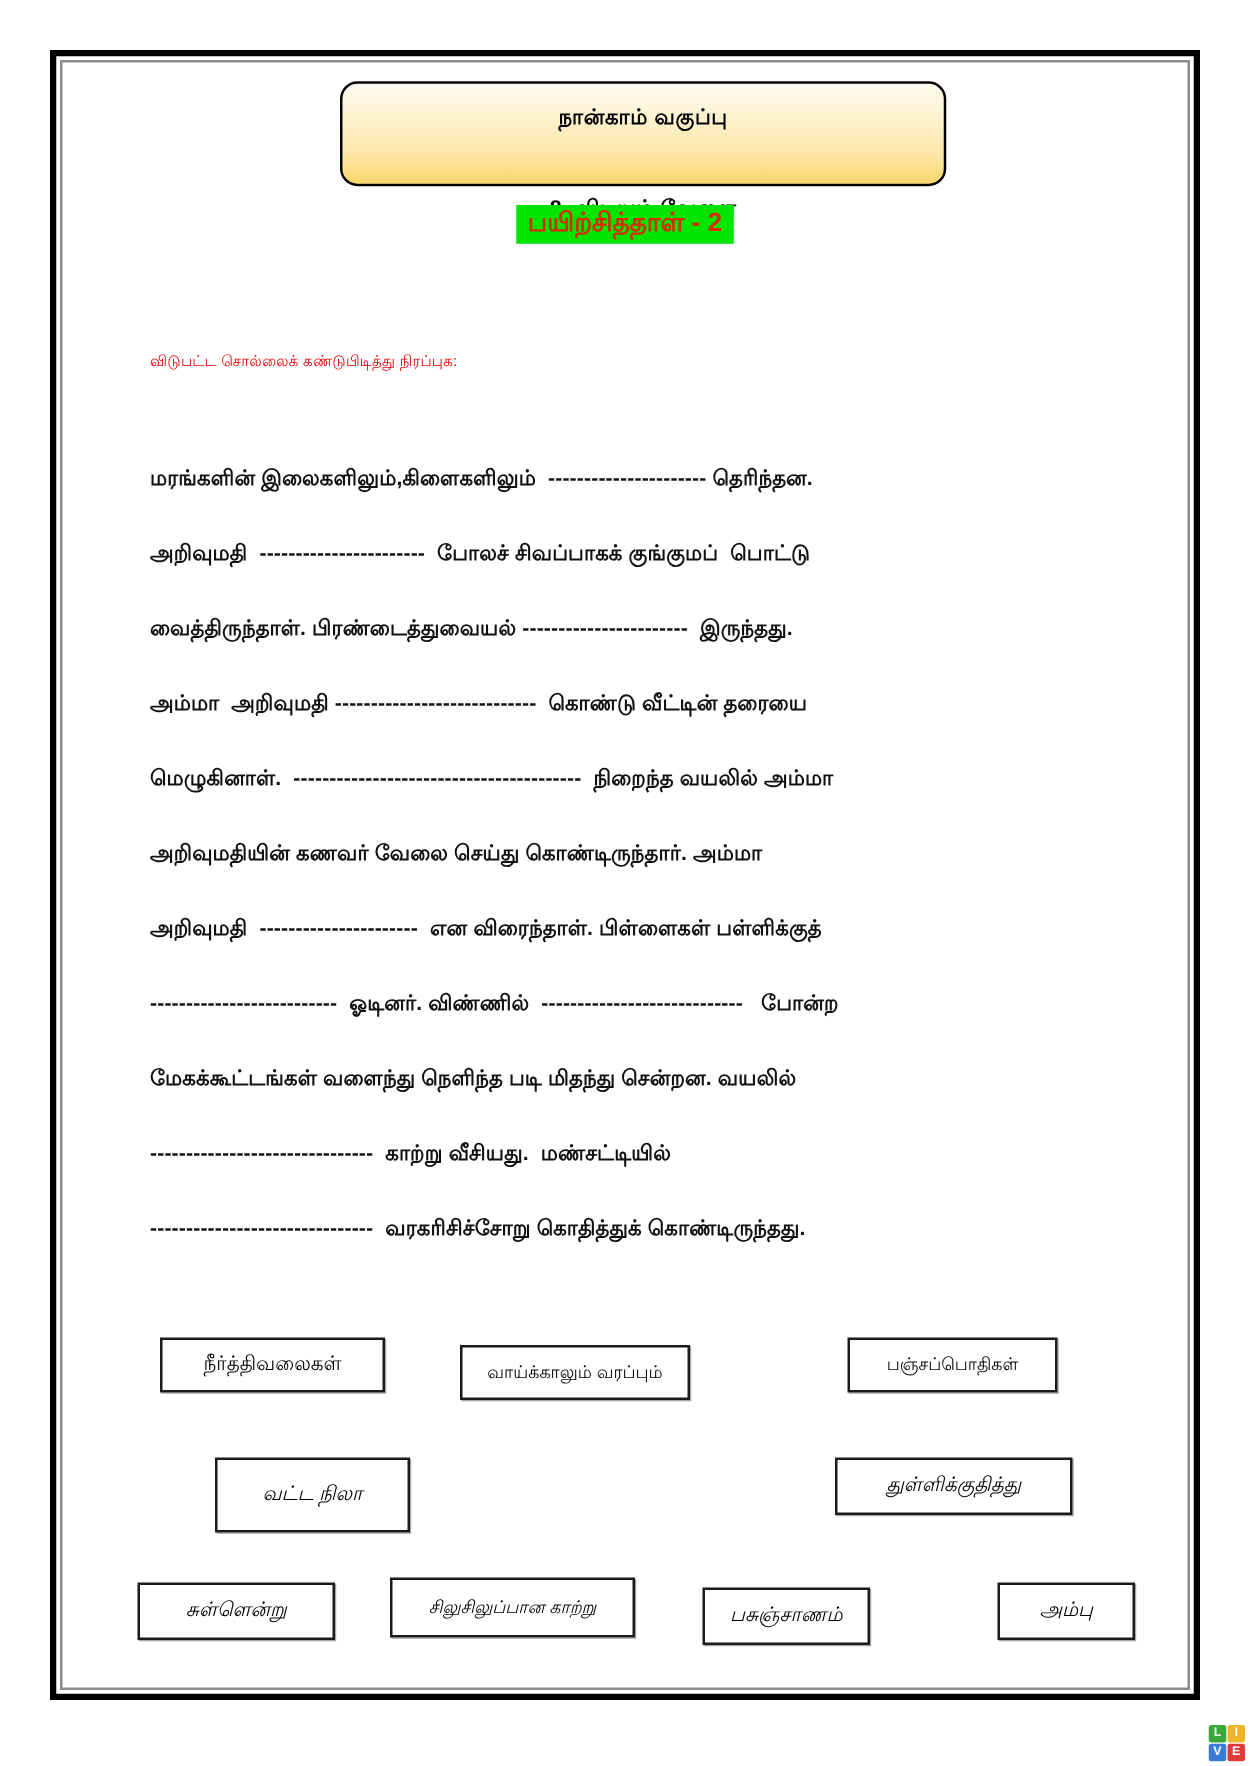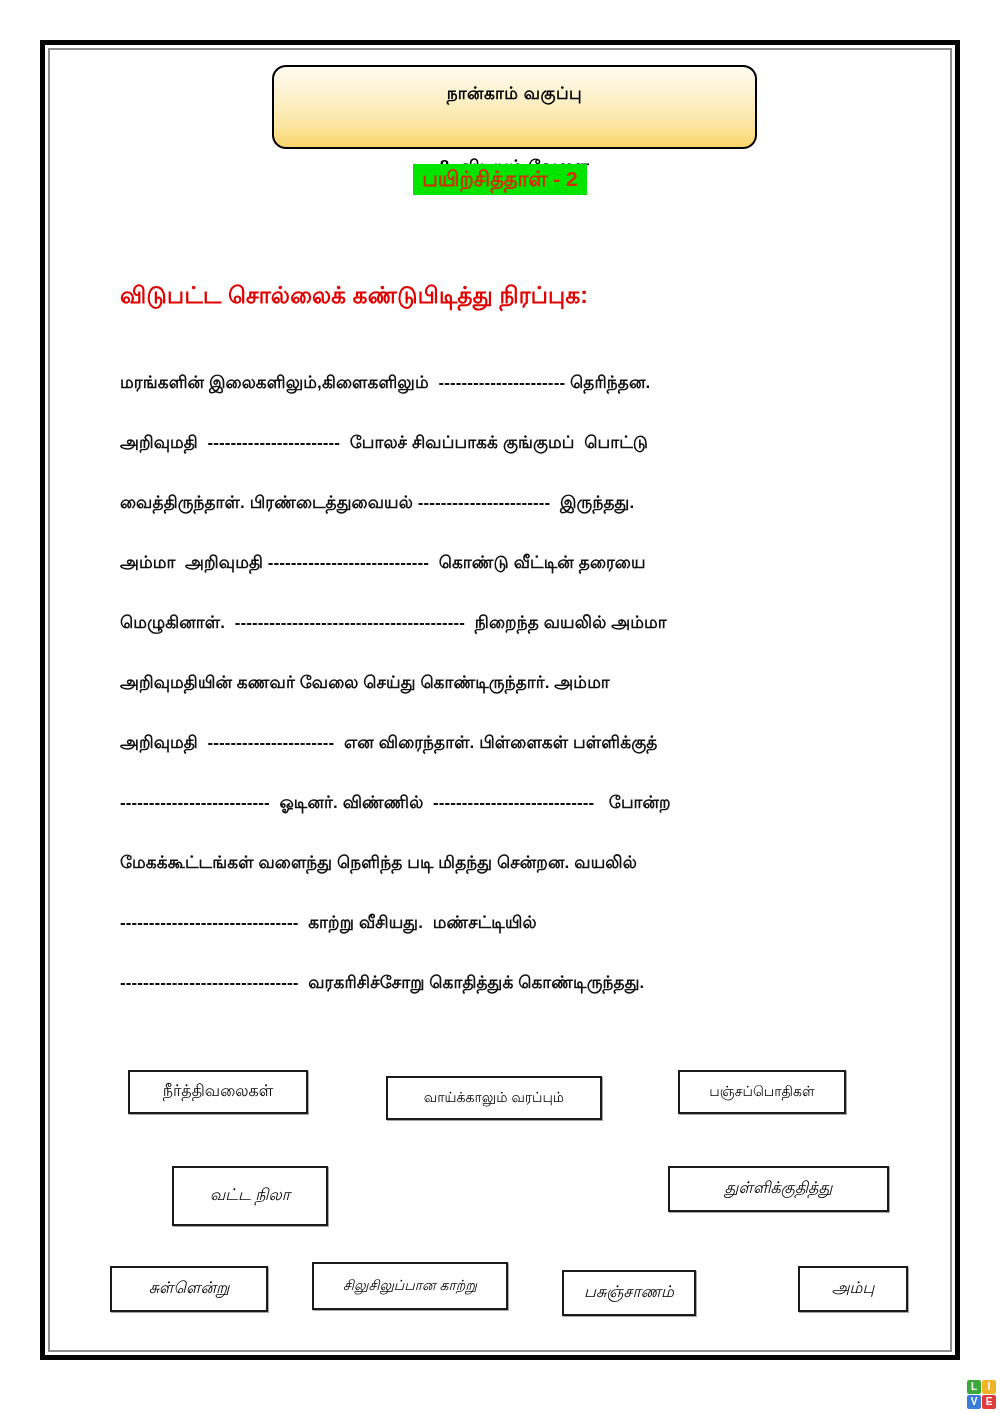--- a/index.html
+++ b/index.html
@@ -107,22 +107,22 @@
   }
   #name-rule { width: 196px; }
   #date-rule { width: 140px; }
   #date-group { margin-left: 178px; }
 
   
   #instruction {
     position: absolute;
     top: 232px;
     left: 70px;
-    font-size: 23px;
-    font-weight: bold;
+    font-size: 12px;
+    font-weight: normal;
     color: #e00000;
     letter-spacing: 0.2px;
   }
 
   
   #body-lines {
     position: absolute;
     top: 303px;
     left: 70px;
     right: 40px;
@@ -161,26 +161,26 @@
     font-size: 16px;
     color: #000000;
     white-space: nowrap;
     box-shadow: 1px 1px 0 rgba(0,0,0,0.35);
   }
   .word-box.italic { font-style: italic; }
   .word-box.small { font-size: 14px; }
 
   
   #wb-0-0 { left: 78px;  top: 12px; width: 180px; height: 44px; }
-  #wb-0-1 { left: 336px; top: 18px; width: 216px; height: 44px; }
+  #wb-0-1 { left: 318px; top: 18px; width: 184px; height: 44px; }
   #wb-0-2 { left: 628px; top: 12px; width: 168px; height: 44px; }
   
   #wb-1-0 { left: 122px; top: 8px;  width: 156px; height: 60px; }
   #wb-1-1 { left: 330px; top: 12px; width: 204px; height: 42px; }
-  #wb-1-2 { left: 618px; top: 8px;  width: 221px; height: 46px; }
+  #wb-1-2 { left: 618px; top: 8px;  width: 190px; height: 46px; }
   
   #wb-2-0 { left: 60px;  top: 8px;  width: 158px; height: 46px; }
   #wb-2-1 { left: 262px; top: 4px;  width: 196px; height: 48px; }
   #wb-2-2 { left: 512px; top: 12px; width: 134px; height: 46px; }
   #wb-2-3 { left: 748px; top: 8px;  width: 110px; height: 46px; }
 
   
   #lw-logo {
     position: absolute;
     right: 4px;

